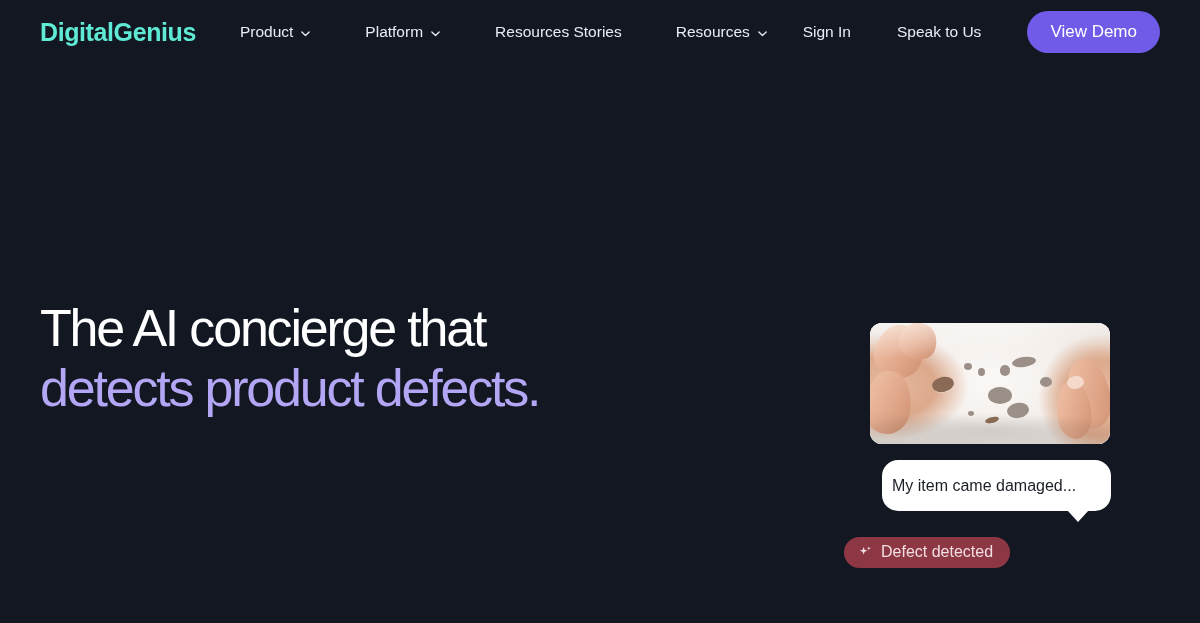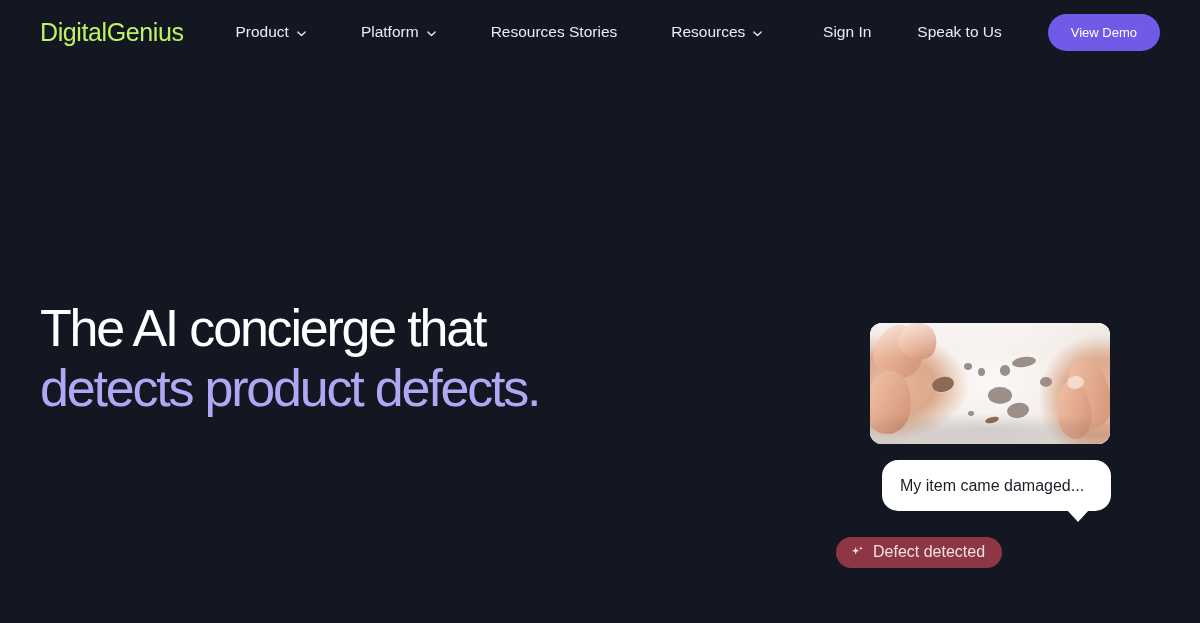--- a/index.html
+++ b/index.html
@@ -23,23 +23,23 @@
     display: flex;
     align-items: center;
     padding: 0 40px;
     position: relative;
     z-index: 20;
   }
 
   .logo {
     font-size: 25px;
     letter-spacing: -0.4px;
-    color: #bef264;
-    font-weight: 400;
-    margin-right: 32px;
+    color: #5eead4;
+    font-weight: 700;
+    margin-right: 24px;
     white-space: nowrap;
   }
 
   .nav-links {
     display: flex;
     align-items: center;
     gap: 34px;
   }
 
   .nav-item {
@@ -74,21 +74,21 @@
     color: #e9ecf2;
     font-size: 15.5px;
     line-height: 1;
     cursor: pointer;
     white-space: nowrap;
   }
 
   .cta-btn {
     background: #6f5be8;
     color: #ffffff;
-    font-size: 13px;
+    font-size: 17px;
     border: none;
     border-radius: 999px;
     padding: 11px 23px;
     cursor: pointer;
     font-family: "Liberation Sans", sans-serif;
     white-space: nowrap;
   }
 
   
   .hero {
@@ -187,21 +187,21 @@
   }
 
   
   .bubble {
     position: absolute;
     left: 46px;
     top: 137px;
     width: 229px;
     background: #ffffff;
     border-radius: 16px;
-    padding: 16px 18px;
+    padding: 16px 10px;
   }
   .bubble-text {
     color: #1b1f27;
     font-size: 16px;
     line-height: 1.2;
     white-space: nowrap;
   }
   .bubble-tail {
     position: absolute;
     right: 22px;
@@ -209,21 +209,21 @@
     width: 0;
     height: 0;
     border-left: 11px solid transparent;
     border-right: 11px solid transparent;
     border-top: 12px solid #ffffff;
   }
 
   
   .badge {
     position: absolute;
-    left: 0px;
+    left: 8px;
     top: 214px;
     display: inline-flex;
     align-items: center;
     gap: 8px;
     background: #8e3744;
     border-radius: 999px;
     padding: 7px 17px 8px 14px;
   }
   .badge-label {
     color: #f0dfe2;

